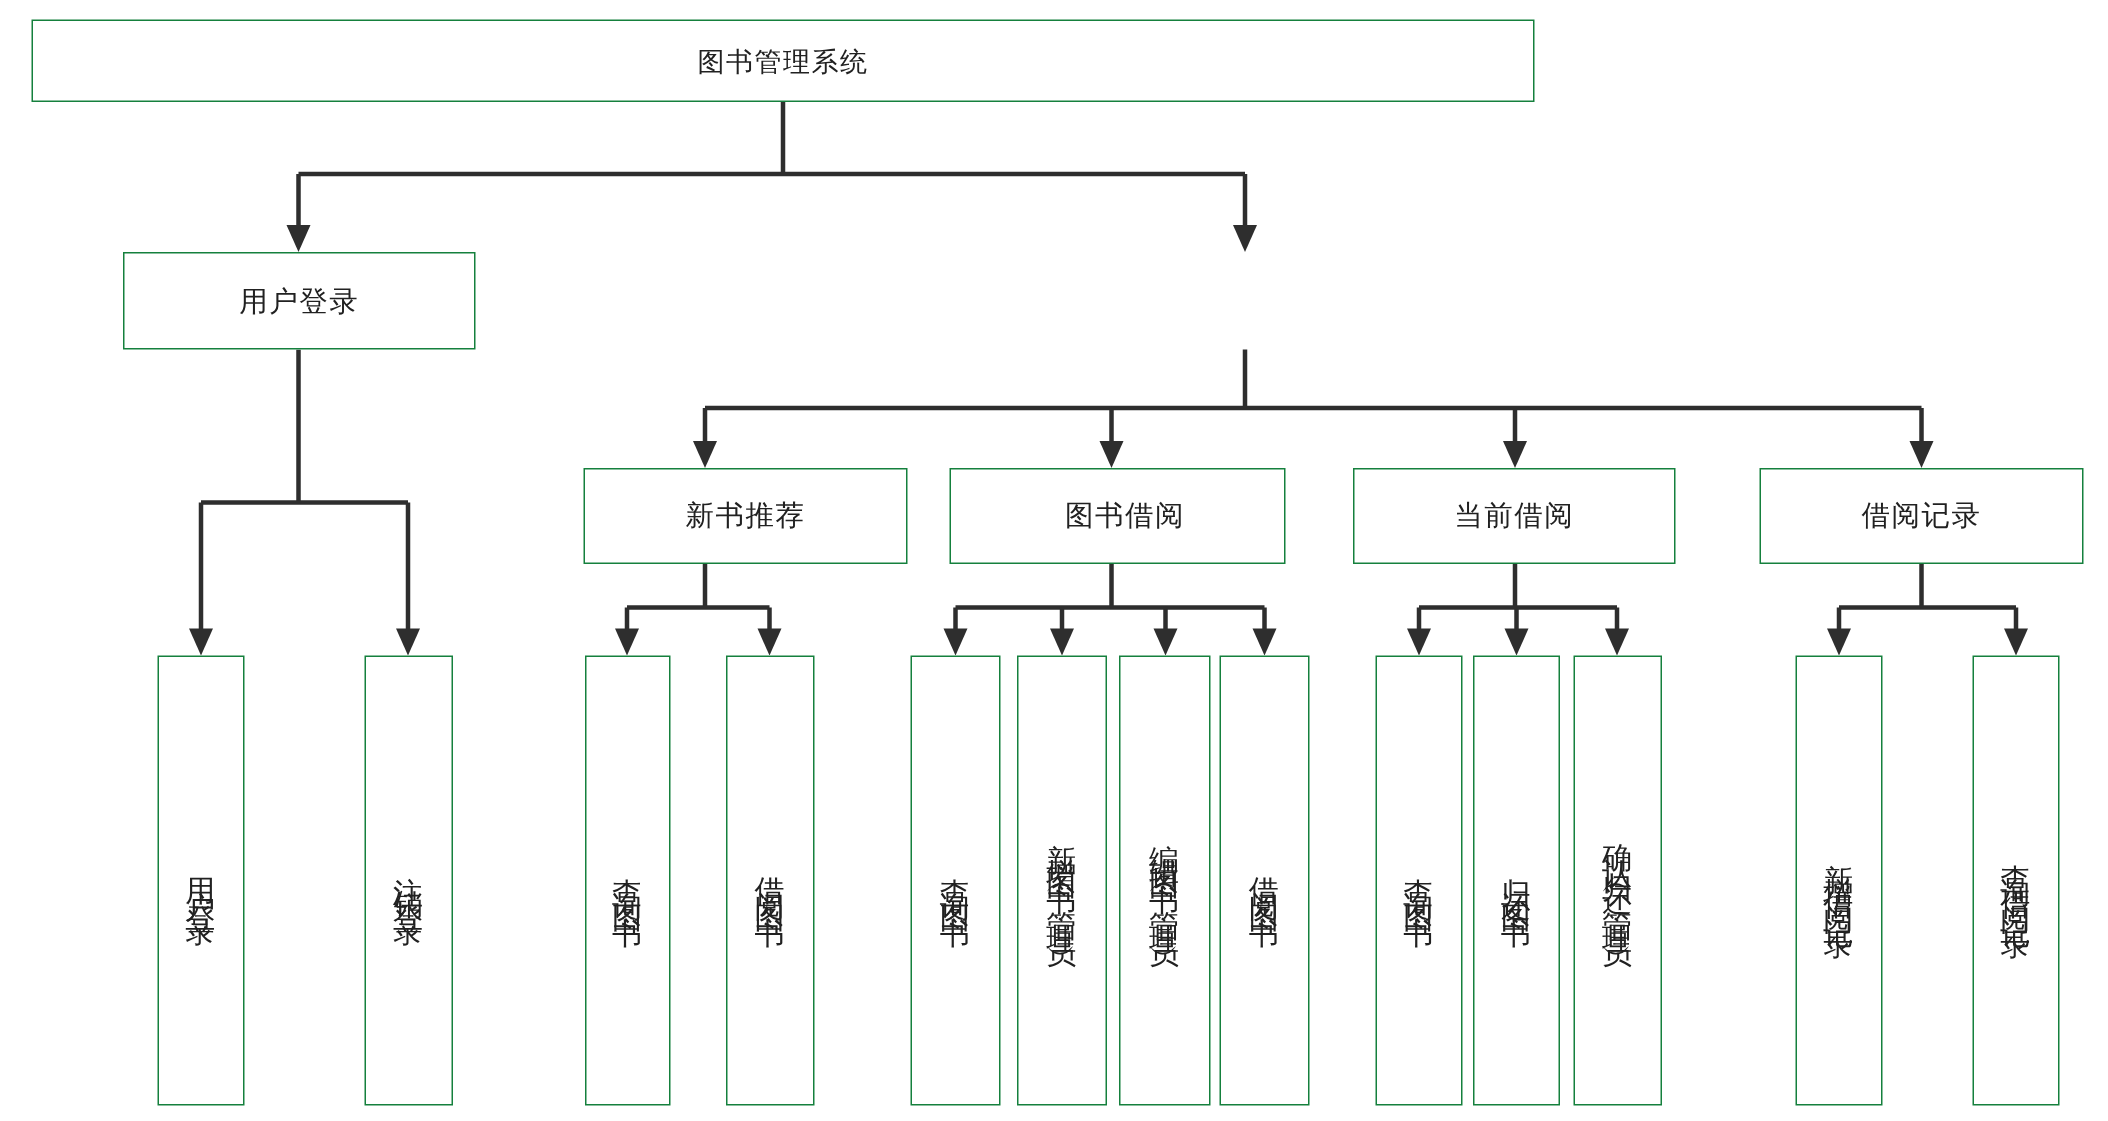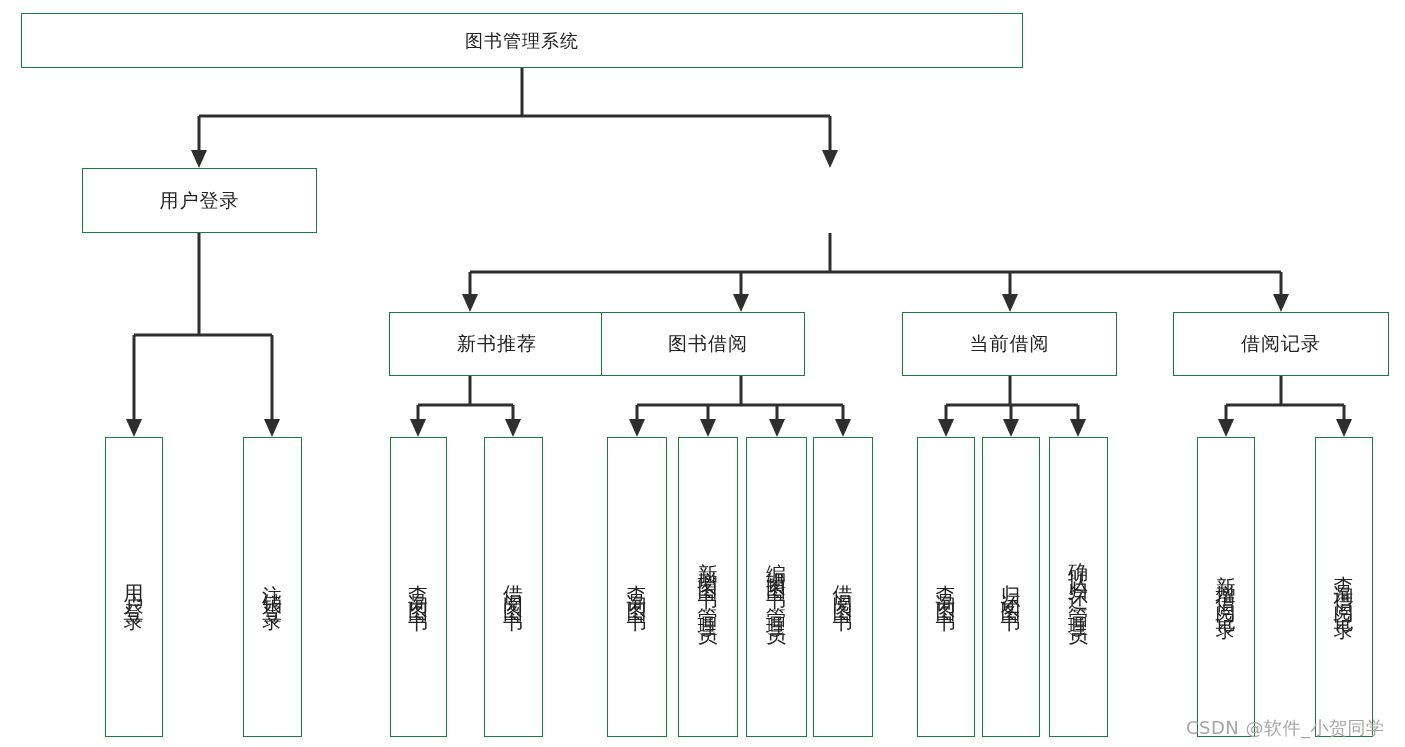--- a/index.html
+++ b/index.html
@@ -27,21 +27,21 @@
     top:437px; height:300px;
     writing-mode:vertical-rl;
     font-size:20px;
     letter-spacing:9px;
     line-height:1;
   }
   .n-root        { left:21px;  top:13px;  width:1002px; height:55px; font-size:18px; }
   .n-user-login  { left:82px;  top:168px; width:235px;  height:65px; }
   .n-book-mgmt   { left:712px; top:168px; width:233px;  height:65px; }
   .n-new-rec     { left:345px; top:312px; width:216px;  height:64px;margin-left:44px; }
-  .n-book-borrow { left:601px; top:312px; width:204px;  height:64px;padding-left:10px; }
+  .n-book-borrow { left:633px; top:312px; width:224px;  height:64px;padding-left:10px; }
   .n-current     { left:902px; top:312px; width:215px;  height:64px; }
   .n-history     { left:1173px;top:312px; width:216px;  height:64px; }
   .v1  { left:105px;  width:58px; }
   .v2  { left:243px;  width:59px; }
   .v3  { left:390px;  width:57px; }
   .v4  { left:484px;  width:59px; }
   .v5  { left:607px;  width:60px; }
   .v6  { left:678px;  width:60px; }
   .v7  { left:746px;  width:61px; }
   .v8  { left:813px;  width:60px; }
@@ -156,14 +156,13 @@
   <div class="node v-node v11">
     <span>确认归还（管理员）</span>
   </div>
   <div class="node v-node v12">
     <span>新增借阅记录</span>
   </div>
   <div class="node v-node v13">
     <span>查询借阅记录</span>
   </div>
 
-  <div class="watermark">CSDN @软件_小贺同学</div>
 </div>
 
 </body></html>

